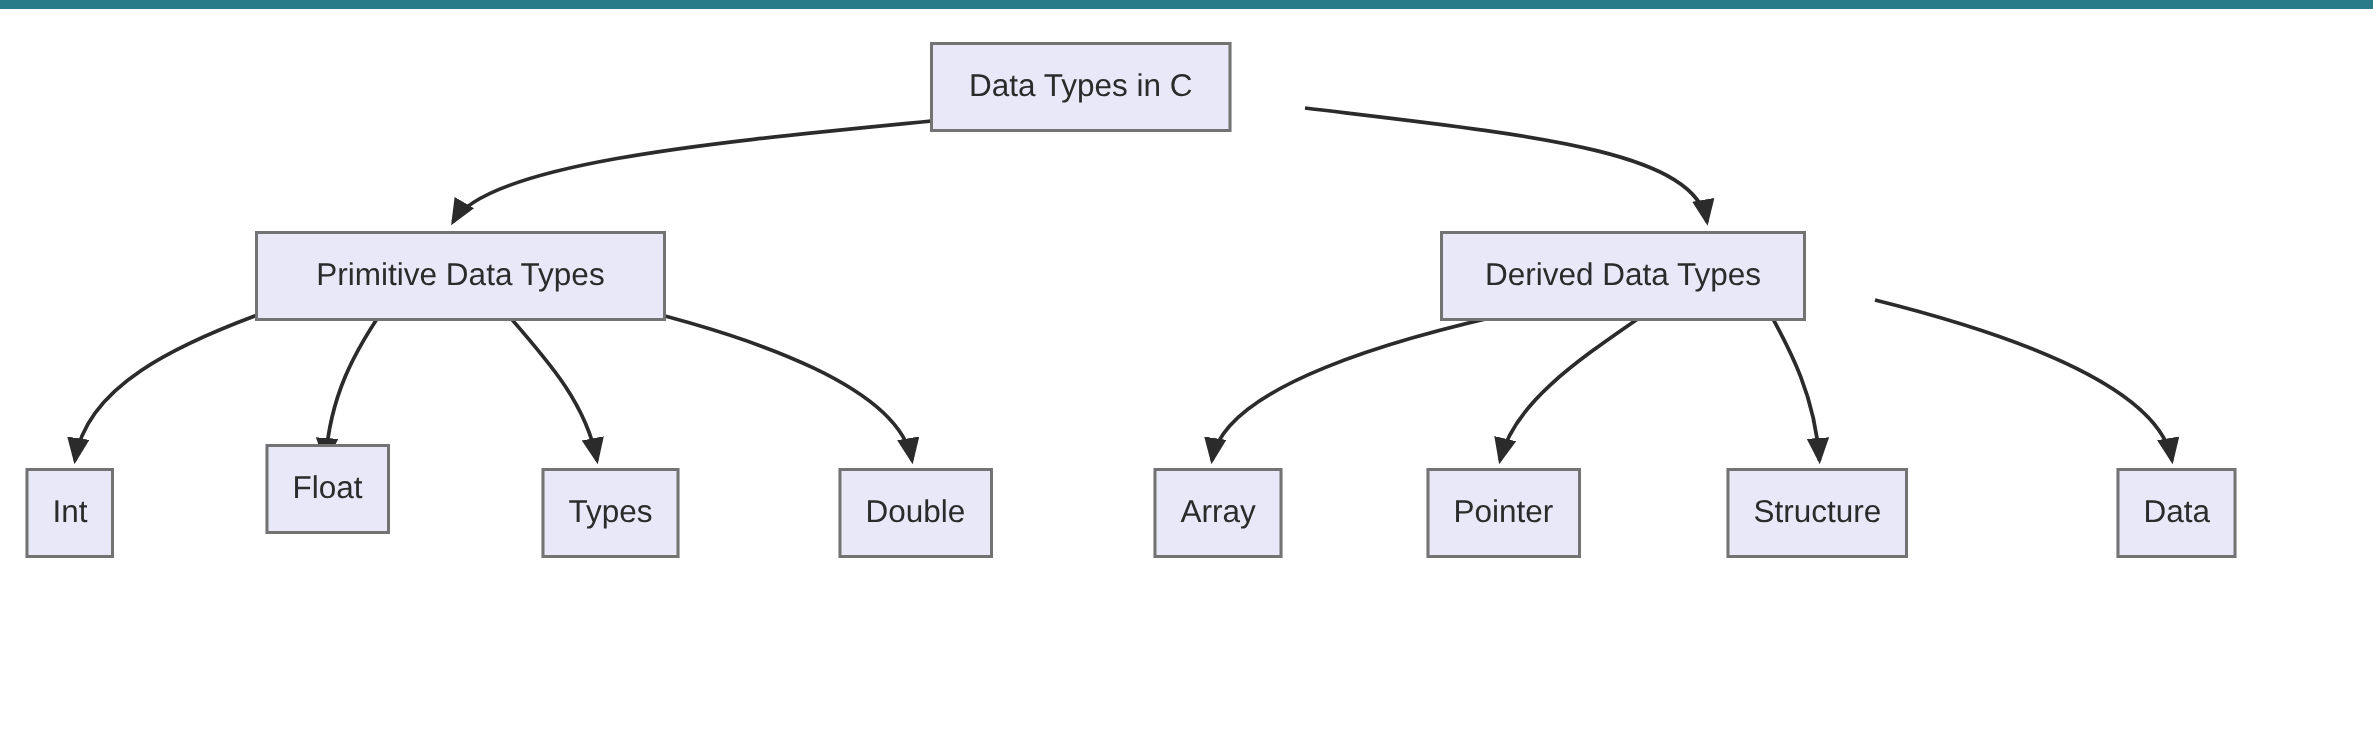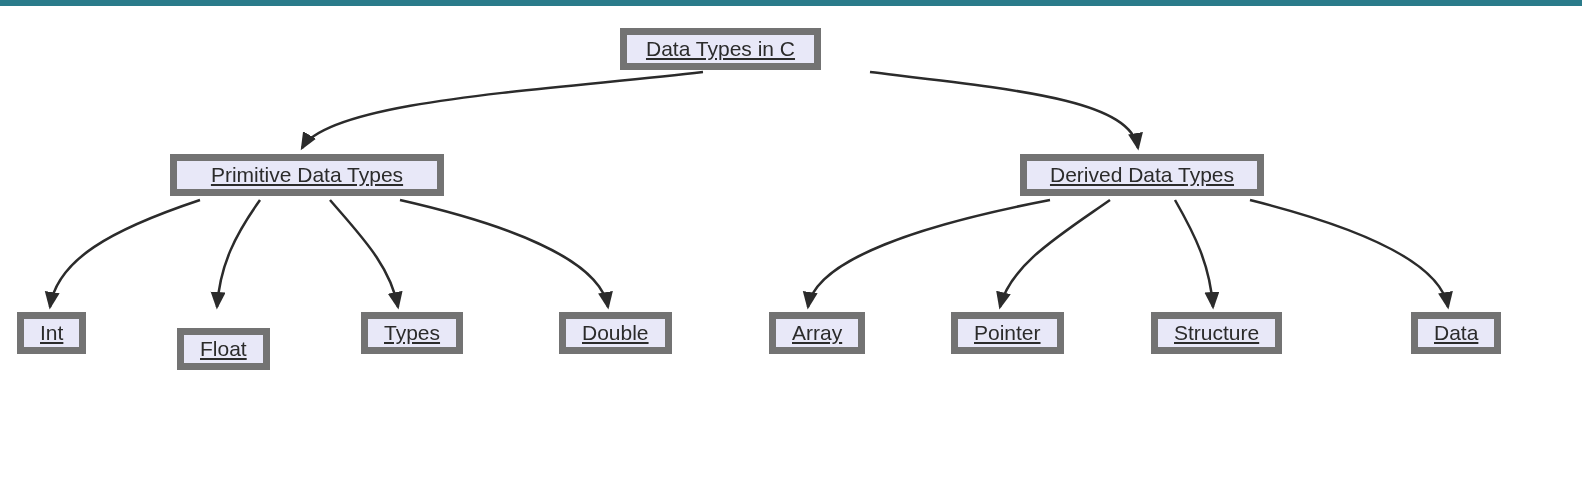--- a/index.html
+++ b/index.html
@@ -23,27 +23,26 @@
       left: 0;
     }
     .diagram-container {
       position: relative;
       width: 100%;
       height: 100%;
     }
     .node {
       position: absolute;
       background: #e8e8f8;
-      border: 7px solid #737373;
-      padding: 2px 16px;
+      border: 2px solid #737373;
+      padding: 16px 16px;
       font-size: 21px;
       color: #2b2b2b;
       text-align: center;
       white-space: nowrap;
-      text-decoration: underline;
     }
     svg.arrows {
       position: absolute;
       top: 0;
       left: 0;
       width: 1582px;
       height: 504px;
       pointer-events: none;
     }
     .arrow-path {
@@ -83,24 +82,24 @@
     <path class="arrow-path" d="M 1110,200 C 1060,235 1010,265 1000,307" marker-end="url(#arrowhead)"></path>
 
     <path class="arrow-path" d="M 1175,200 C 1195,235 1210,265 1213,307" marker-end="url(#arrowhead)"></path>
 
     <path class="arrow-path" d="M 1250,200 C 1350,225 1440,260 1448,307" marker-end="url(#arrowhead)"></path>
   </svg>
 
   <div class="node" style="left:620px; top:28px; width:201px;">Data Types in C</div>
 
   <div class="node" style="left:170px; top:154px; width:274px;">Primitive Data Types</div>
-  <div class="node" style="left:1020px; top:154px; width:244px;">Derived Data Types</div>
+  <div class="node" style="left:960px; top:154px; width:244px;">Derived Data Types</div>
 
   <div class="node" style="left:17px; top:312px;">Int</div>
-  <div class="node" style="left:177px; top:328px;">Float</div>
+  <div class="node" style="left:177px; top:296px;">Float</div>
   <div class="node" style="left:361px; top:312px;">Types</div>
   <div class="node" style="left:559px; top:312px;">Double</div>
   <div class="node" style="left:769px; top:312px;">Array</div>
   <div class="node" style="left:951px; top:312px;">Pointer</div>
   <div class="node" style="left:1151px; top:312px;">Structure</div>
   <div class="node" style="left:1411px; top:312px;">Data</div>
 
 </div>
 
 </body></html>

